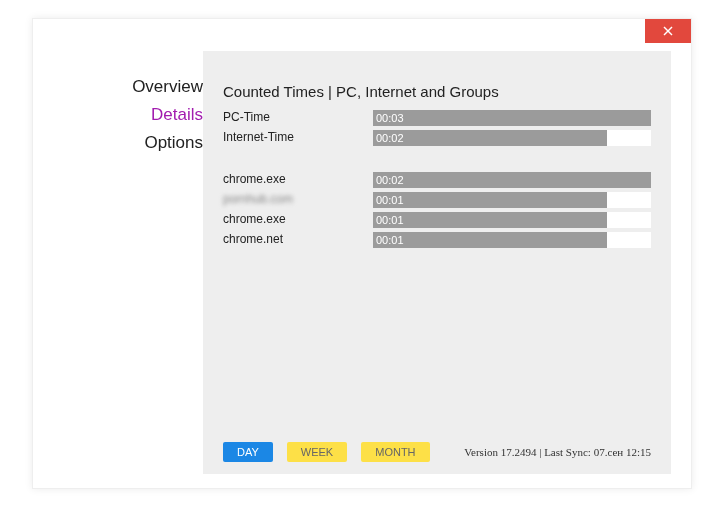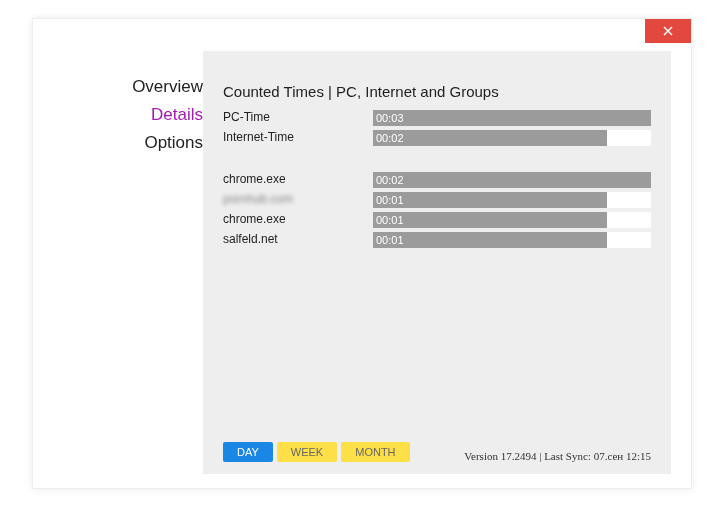--- a/index.html
+++ b/index.html
@@ -99,22 +99,22 @@
     left: 3px;
     top: 0;
     font-size: 11px;
     line-height: 16px;
     color: #fff;
   }
   .section-gap { height: 22px; }
   .spacer { flex: 1; }
   .footer {
     display: flex;
-    align-items: flex-end;
-    gap: 4px;
+    align-items: center;
+    gap: 14px;
   }
   .range-btn {
     font-size: 11px;
     padding: 4px 14px;
     background: #fde047;
     color: #666;
     cursor: pointer;
     border-radius: 2px;
   }
   .range-btn.active {
@@ -189,21 +189,21 @@
           </div>
           <div class="row">
             <div class="row-label">chrome.exe</div>
             <div class="bar-track">
               <div class="bar-fill" style="width: 84%;">
                 <div class="bar-text">00:01</div>
               </div>
             </div>
           </div>
           <div class="row">
-            <div class="row-label">salfeld.net</div>
+            <div class="row-label">chrome.net</div>
             <div class="bar-track">
               <div class="bar-fill" style="width: 84%;">
                 <div class="bar-text">00:01</div>
               </div>
             </div>
           </div>
         </div>
 
       <div class="spacer"></div>
 

